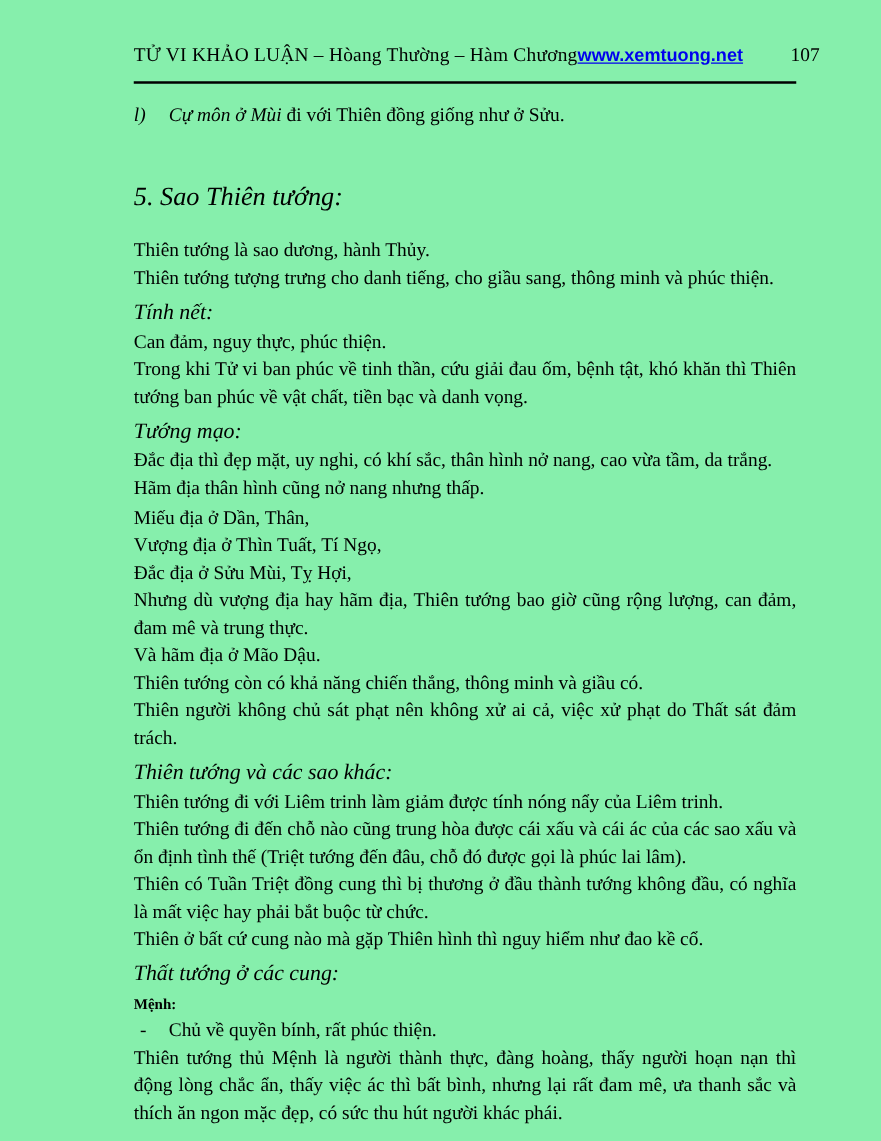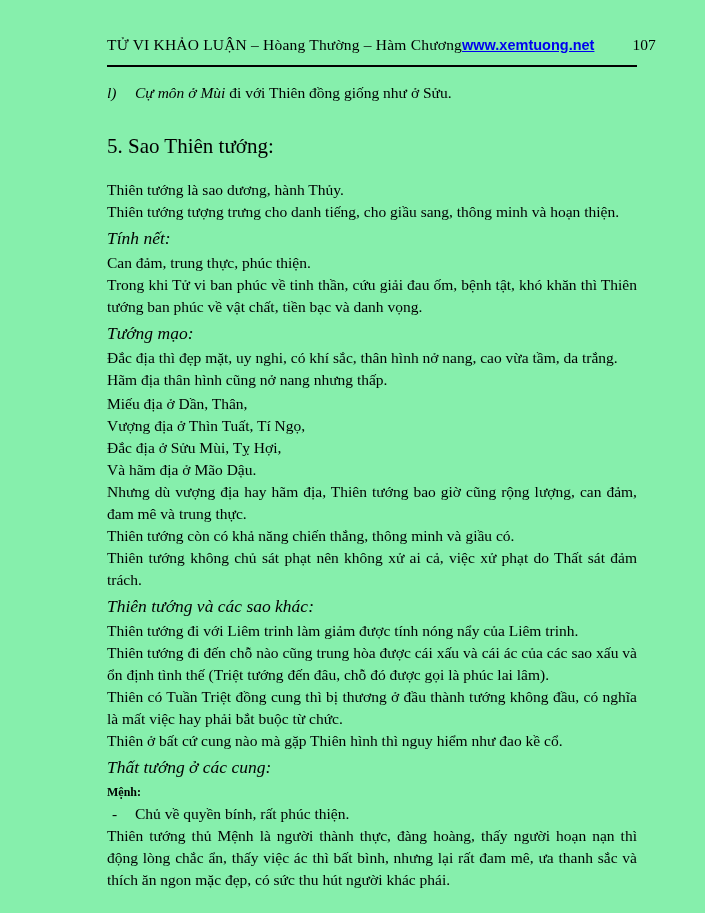--- a/index.html
+++ b/index.html
@@ -52,23 +52,24 @@
   .li-marker {
     font-style: italic;
     width: 28px;
     flex: none;
   }
   .li-em { font-style: italic; }
 
   
   .chapter-title {
     font-size: 21px;
+    font-style: italic;
     font-weight: normal;
     line-height: 26px;
-    margin: 29px 0 20px 0;
+    margin: 40px 0 20px 0;
   }
 
   
   .para {
     margin: 0;
     text-align: justify;
     font-family: Liberation Serif, serif;
   }
   .section { margin-top: 2px; }
   .section-heading {
@@ -105,42 +106,42 @@
   </header>
 
   <div class="list-item">
     <span class="li-marker">l)</span>
     <span class="li-text"><em class="li-em">Cự môn ở Mùi</em> <span>đi với Thiên đồng giống như ở Sửu.</span></span>
   </div>
 
   <h1 class="chapter-title">5. Sao Thiên tướng:</h1>
 
   <p class="para">Thiên tướng là sao dương, hành Thủy.</p>
-  <p class="para">Thiên tướng tượng trưng cho danh tiếng, cho giầu sang, thông minh và hoạn thiện.</p>
+  <p class="para">Thiên tướng tượng trưng cho danh tiếng, cho giầu sang, thông minh và phúc thiện.</p>
 
   <section class="section">
     <h2 class="section-heading">Tính nết:</h2>
-    <p class="para">Can đảm, trung thực, phúc thiện.</p>
+    <p class="para">Can đảm, nguy thực, phúc thiện.</p>
     <p class="para">Trong khi Tử vi ban phúc về tinh thần, cứu giải đau ốm, bệnh tật, khó khăn thì Thiên tướng ban phúc về vật chất, tiền bạc và danh vọng.</p>
   </section>
 
   <section class="section">
     <h2 class="section-heading">Tướng mạo:</h2>
     <p class="para">Đắc địa thì đẹp mặt, uy nghi, có khí sắc, thân hình nở nang, cao vừa tầm, da trắng.</p>
     <p class="para">Hãm địa thân hình cũng nở nang nhưng thấp.</p>
   </section>
 
   <section class="section">
     <p class="para">Miếu địa ở Dần, Thân,</p>
     <p class="para">Vượng địa ở Thìn Tuất, Tí Ngọ,</p>
     <p class="para">Đắc địa ở Sửu Mùi, Tỵ Hợi,</p>
+    <p class="para">Nhưng dù vượng địa hay hãm địa, Thiên tướng bao giờ cũng rộng lượng, can đảm, đam mê và trung thực.</p>
     <p class="para">Và hãm địa ở Mão Dậu.</p>
-    <p class="para">Nhưng dù vượng địa hay hãm địa, Thiên tướng bao giờ cũng rộng lượng, can đảm, đam mê và trung thực.</p>
     <p class="para">Thiên tướng còn có khả năng chiến thắng, thông minh và giầu có.</p>
-    <p class="para">Thiên tướng không chủ sát phạt nên không xử ai cả, việc xử phạt do Thất sát đảm trách.</p>
+    <p class="para">Thiên người không chủ sát phạt nên không xử ai cả, việc xử phạt do Thất sát đảm trách.</p>
   </section>
 
   <section class="section">
     <h2 class="section-heading">Thiên tướng và các sao khác:</h2>
     <p class="para">Thiên tướng đi với Liêm trinh làm giảm được tính nóng nẩy của Liêm trinh.</p>
     <p class="para">Thiên tướng đi đến chỗ nào cũng trung hòa được cái xấu và cái ác của các sao xấu và ổn định tình thế (Triệt tướng đến đâu, chỗ đó được gọi là phúc lai lâm).</p>
     <p class="para">Thiên có Tuần Triệt đồng cung thì bị thương ở đầu thành tướng không đầu, có nghĩa là mất việc hay phải bắt buộc từ chức.</p>
     <p class="para">Thiên ở bất cứ cung nào mà gặp Thiên hình thì nguy hiểm như đao kề cổ.</p>
   </section>
 

